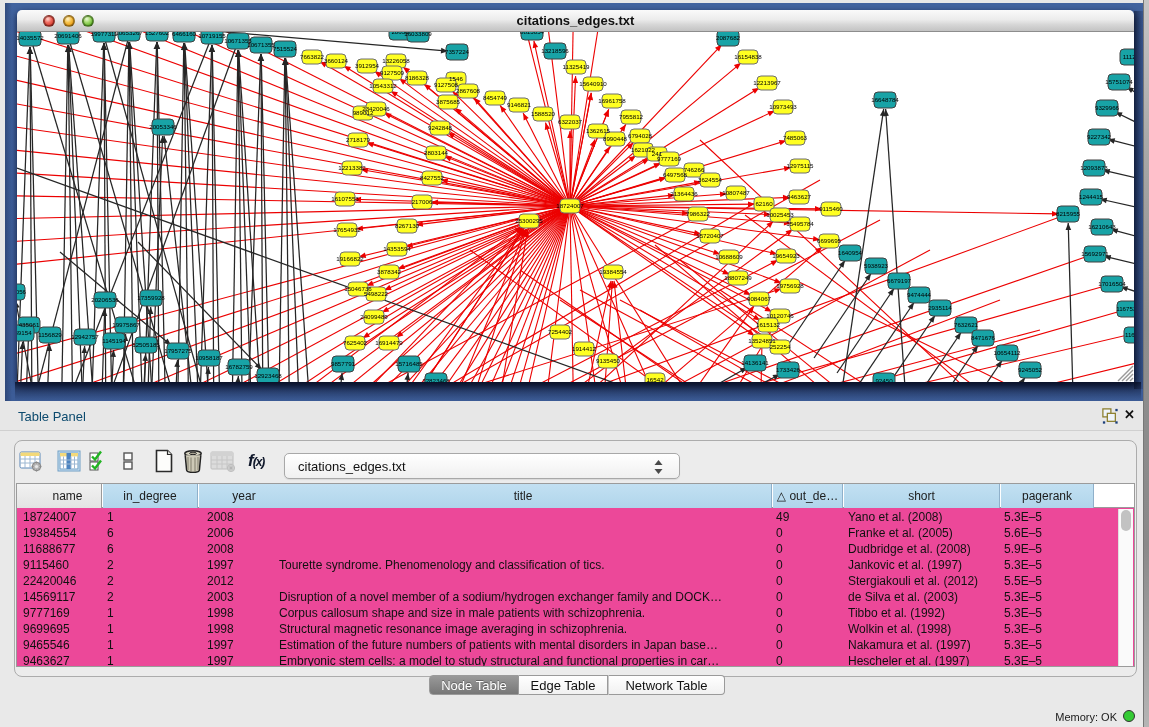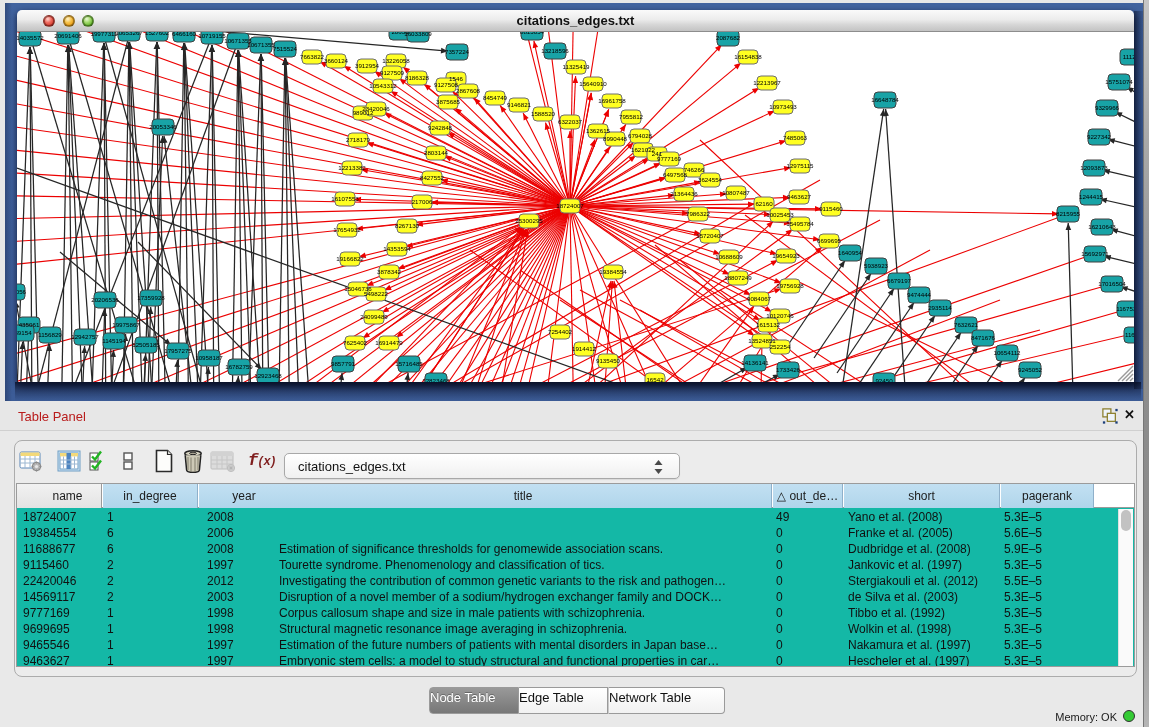--- a/index.html
+++ b/index.html
@@ -18,47 +18,47 @@
 #tl2{left:46px;background:radial-gradient(circle at 38% 30%,#fff3cd 0%,#f6c44f 38%,#eda21c 68%,#9c6d10 100%);box-shadow:inset 0 0 0 1px rgba(110,75,10,.55)}
 #tl3{left:65px;background:radial-gradient(circle at 38% 30%,#eaf9d5 0%,#a2d96c 38%,#6cbb36 68%,#3f7a18 100%);box-shadow:inset 0 0 0 1px rgba(45,80,15,.55)}
 #canvas{position:absolute;left:0;top:22px;width:1117px;height:350px;background:#fff;overflow:hidden}
 
 #rstrip{position:absolute;left:1143px;top:0;width:6px;height:727px;background:linear-gradient(180deg,#c6c6c6 0%,#a8a8a8 20%,#8e8e8e 45%,#8a8a8a 75%,#b5b5b5 100%);border-left:1px solid #777}
 #topstrip{position:absolute;left:0;top:0;width:1149px;height:3px;background:#e7e7e7}
 #lstrip{position:absolute;left:0;top:3px;width:5px;height:398px;background:#e7e7e7}
 
 #tp{position:absolute;left:0;top:401px;width:1143px;height:326px;background:#e9e9e9}
 #tphead{position:absolute;left:0;top:0;width:100%;height:30px;background:#e7e7e7;border-bottom:1px solid #d0d0d0}
-#tphead .t{position:absolute;left:18px;top:8px;font-size:13px;color:#b91c1c}
+#tphead .t{position:absolute;left:18px;top:8px;font-size:13px;color:#0c4a6e}
 #fl{position:absolute;left:1102px;top:7px;width:16px;height:16px}
 #xx{position:absolute;left:1124px;top:6px;font-size:13px;font-weight:700;color:#111}
 #box{position:absolute;left:14px;top:39px;width:1123px;height:237px;border:1px solid #acacac;border-radius:8px;background:#ececec}
 
 #tools{position:absolute;left:14px;top:49px;height:28px;width:1100px}
 .ic{position:absolute;top:0}
 #combo{position:absolute;left:270px;top:3px;width:396px;height:26px;background:linear-gradient(180deg,#ffffff,#f0f0f0);border:1px solid #a8a8a8;border-radius:5px;box-shadow:0 1px 1px rgba(0,0,0,.08)}
 #combo .txt{position:absolute;left:13px;top:5px;font-size:13px;color:#111}
 #combo svg{position:absolute;right:16px;top:5px}
 
-#tbl{position:absolute;left:16px;top:82px;width:1119px;height:184px;background:#14b8a6;border:1px solid #9b9b9b;overflow:hidden}
+#tbl{position:absolute;left:16px;top:82px;width:1119px;height:184px;background:#ec4899;border:1px solid #9b9b9b;overflow:hidden}
 #thead{position:absolute;left:0;top:0;width:100%;height:24px;background:#fff;border-bottom:1px solid #9a9a9a;font-size:12px;color:#1c1c1c}
 #thead div{position:absolute;top:0;padding-top:5px;text-align:center;border-right:1px solid #8fb0ca;height:24px;background:linear-gradient(180deg,#c2e0f2,#b0d5eb);box-sizing:border-box}
 #rowsbox{position:absolute;left:0;top:25px;width:100%;font-size:12px;color:#111}
 .tr{position:relative;height:16px;line-height:16px;white-space:nowrap}
 .tr div{position:absolute;top:0;overflow:hidden}
 .c0{left:6px;width:80px}.c1{left:90px;width:90px}.c2{left:190px;width:70px}.c3{left:262px;width:492px}
 .c4{left:759px;width:64px}.c5{left:831px;width:152px}.c6{left:987px;width:100px}
 #thead .h0{left:0;width:85px;text-indent:17px;background:linear-gradient(180deg,#f2f2f2,#e3e3e3);border-right:1px solid #9a9a9a}#thead .h1{left:86px;width:95px}#thead .h2{left:182px;width:91px}
 #thead .h3{left:258px;width:497px}#thead .h4{left:756px;width:70px}#thead .h5{left:827px;width:156px}
 #thead .h6{left:984px;width:93px}
 #vsb{position:absolute;right:1px;top:25px;width:15px;height:158px;background:#fafafa;border-left:1px solid #e0e0e0}
 #vsb .th{position:absolute;left:2px;top:1px;width:10px;height:21px;border-radius:5px;background:#c2c2c2}
 
 #tabs{position:absolute;left:429px;top:274px;height:20px;font-size:13px}
-.seg{position:absolute;top:12px;height:27px;line-height:19px;border:1px solid #9a9a9a}
+.seg{position:absolute;top:0;height:20px;line-height:19px;text-align:center;border:1px solid #9a9a9a}
 #seg1{left:0;width:90px;border-radius:4px 0 0 4px;background:linear-gradient(180deg,#999,#777);color:#fff;text-shadow:0 -1px 0 rgba(0,0,0,.3)}
 #seg2{left:90px;width:89px;border-left:none;background:linear-gradient(180deg,#fff,#f1f1f1);color:#111}
 #seg3{left:179px;width:117px;border-left:1px solid #c9c9c9;border-radius:0 4px 4px 0;background:linear-gradient(180deg,#fff,#f1f1f1);color:#111}
 #mem{position:absolute;left:0;top:308px;width:1143px;height:18px}
 #mem .t{position:absolute;right:26px;top:2px;font-size:11px;color:#1a1a1a}
 #mem .dot{position:absolute;right:8px;top:1px;width:12px;height:12px;border-radius:50%;background:#35cb35;border:1.5px solid #333}
 </style></head>
 <body>
 <div id="stage">
 <div id="topstrip"></div>
@@ -839,21 +839,21 @@
 <path d="M4.2 6.2 5.6 21c.1 1.4 3 2.4 6.4 2.4s6.3-1 6.4-2.4L19.8 6.2" fill="#cdc9b6" stroke="#222" stroke-width="1.5"></path>
 <path d="M7 8v13M10 8.6v14M14 8.6v14M17 8v13" stroke="#8f8b7a" stroke-width="1.2"></path>
 </svg></span>
     <span class="ic" style="left:196px"><svg width="26" height="22" viewBox="0 0 26 22" opacity="0.55">
 <rect x="1" y="2" width="22" height="17" rx="1" fill="#cfcfcf" stroke="#9a9a9a"></rect>
 <rect x="1" y="2" width="22" height="4" fill="#bdbdbd"></rect>
 <path d="M1 10h22M1 14h22M7 6v13M12 6v13M17 6v13" stroke="#a8a8a8"></path>
 <circle cx="21" cy="18" r="3.6" fill="#b5b5b5" stroke="#999"></circle>
 <path d="M19.6 16.6l2.8 2.8M22.4 16.6l-2.8 2.8" stroke="#888" stroke-width="1.2"></path>
 </svg></span>
-    <span class="ic" style="left:234px;top:1px"><span style="font-family:Liberation Mono, monospace;font-style:italic;font-weight:700;font-size:17px;color:#7f1d1d;letter-spacing:-1px">f<span style="font-size:12px">(x)</span></span></span>
+    <span class="ic" style="left:234px;top:1px"><span style="font-family:Liberation Sans, sans-serif;font-style:italic;font-weight:700;font-size:17px;color:#0f172a;letter-spacing:-1px">f<span style="font-size:12px">(x)</span></span></span>
     <div id="combo">
           <span class="txt">citations_edges.txt</span>
       <svg width="9" height="16" viewBox="0 0 9 16">
             <polygon points="4.5,1 8.5,6 0.5,6" fill="#4a4a4a"></polygon>
             <polygon points="4.5,15 8.5,10 0.5,10" fill="#4a4a4a"></polygon>
           </svg>
     </div>
   </div>
   <div id="tbl">
     <div id="thead">
@@ -879,39 +879,37 @@
             <div class="c1">6</div>
             <div class="c2">2006</div>
             <div class="c4">0</div>
             <div class="c5">Franke et al. (2005)</div>
             <div class="c6">5.6E–5</div>
           </div>
 <div class="tr">
             <div class="c0">11688677</div>
             <div class="c1">6</div>
             <div class="c2">2008</div>
-            <div class="c3">Estimation of significance thresholds for genomewide association scans.</div>
             <div class="c4">0</div>
             <div class="c5">Dudbridge et al. (2008)</div>
             <div class="c6">5.9E–5</div>
           </div>
 <div class="tr">
             <div class="c0">9115460</div>
             <div class="c1">2</div>
             <div class="c2">1997</div>
             <div class="c3">Tourette syndrome. Phenomenology and classification of tics.</div>
             <div class="c4">0</div>
             <div class="c5">Jankovic et al. (1997)</div>
             <div class="c6">5.3E–5</div>
           </div>
 <div class="tr">
             <div class="c0">22420046</div>
             <div class="c1">2</div>
             <div class="c2">2012</div>
-            <div class="c3">Investigating the contribution of common genetic variants to the risk and pathogen…</div>
             <div class="c4">0</div>
             <div class="c5">Stergiakouli et al. (2012)</div>
             <div class="c6">5.5E–5</div>
           </div>
 <div class="tr">
             <div class="c0">14569117</div>
             <div class="c1">2</div>
             <div class="c2">2003</div>
             <div class="c3">Disruption of a novel member of a sodium/hydrogen exchanger family and DOCK…</div>
             <div class="c4">0</div>

